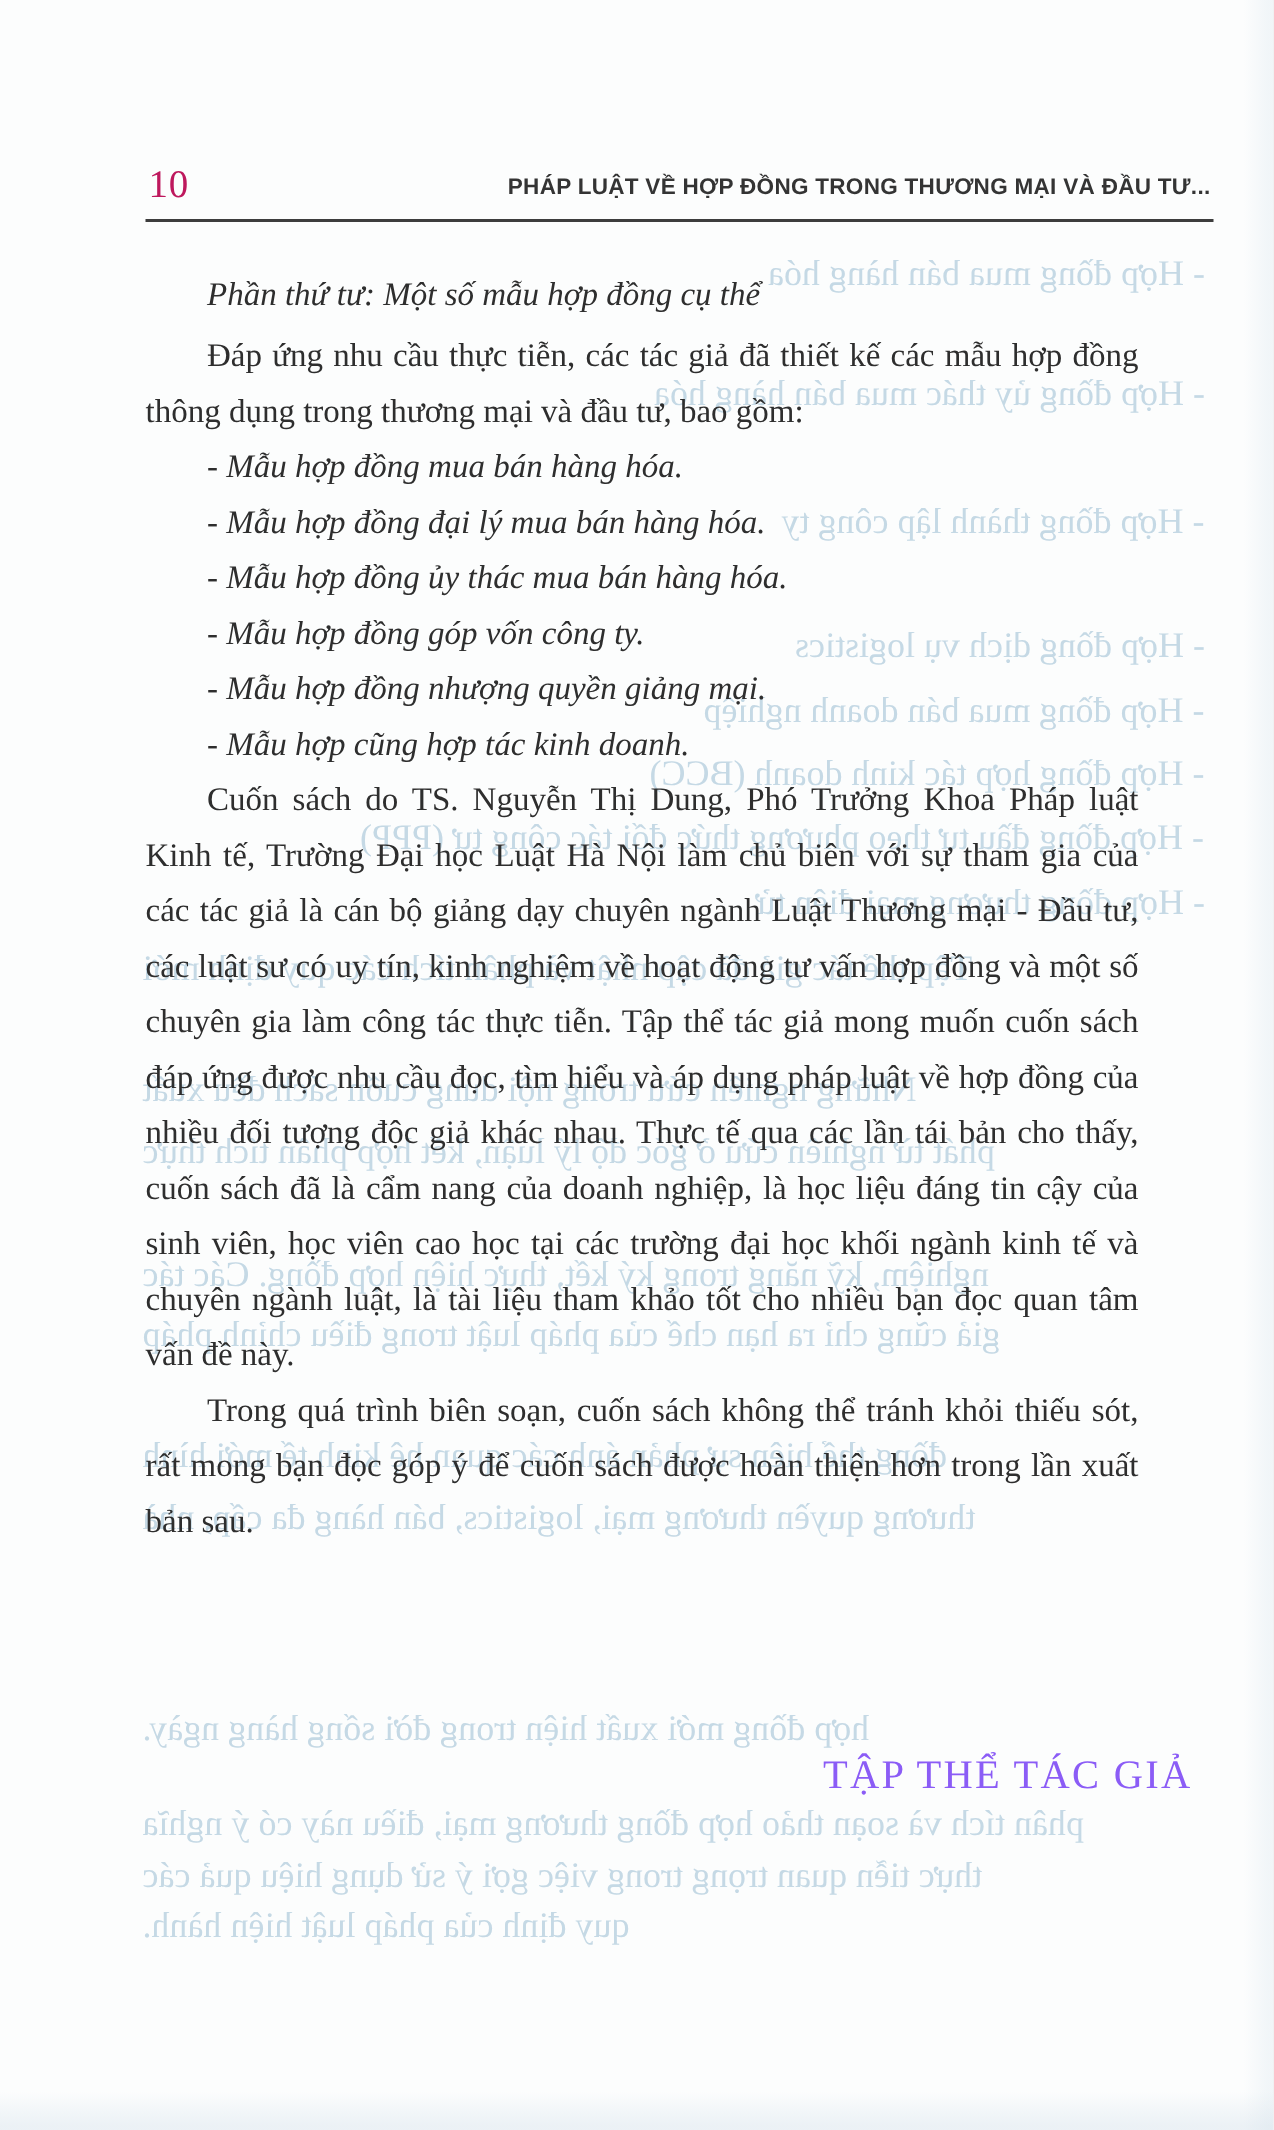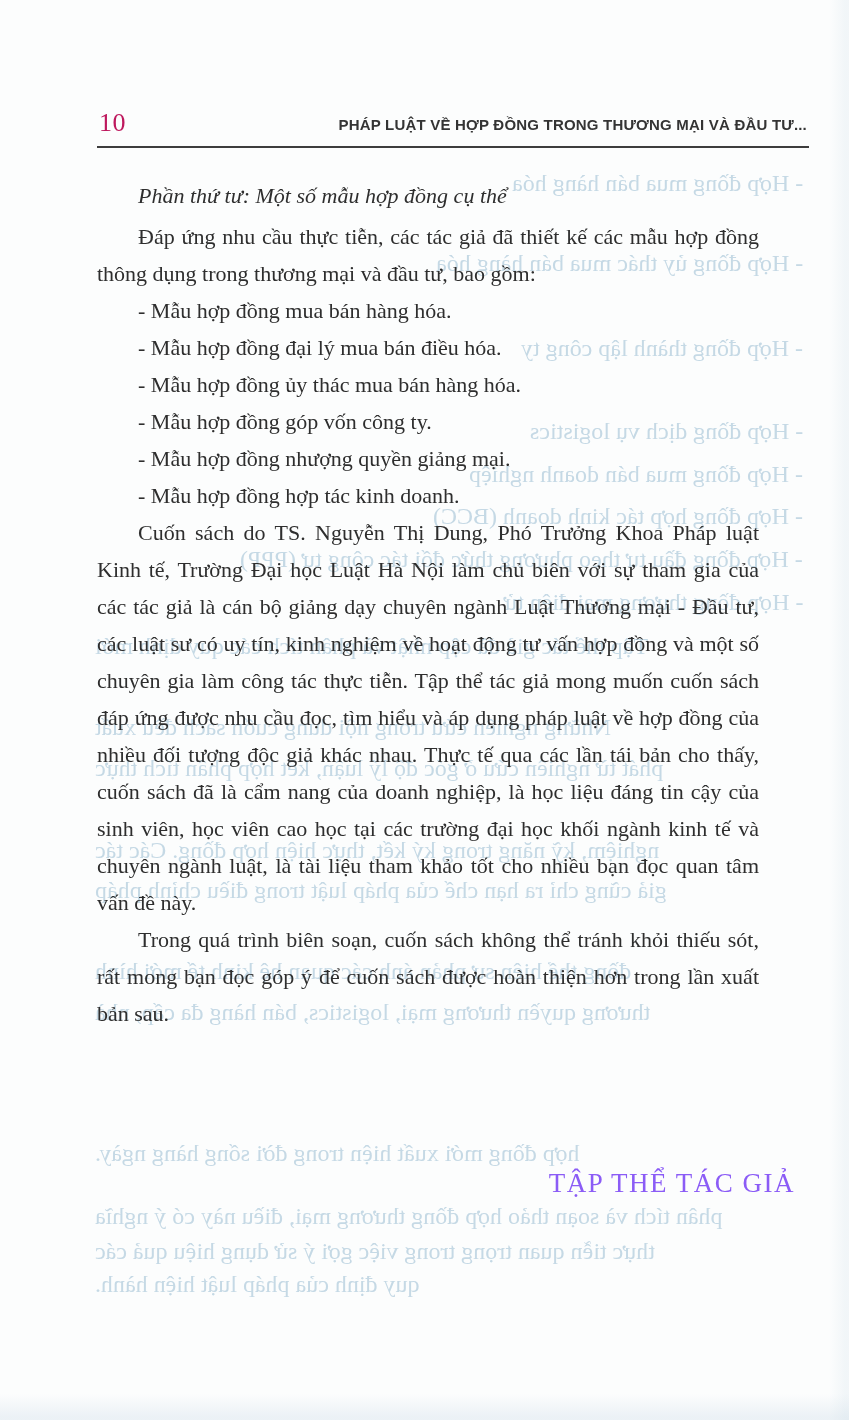--- a/index.html
+++ b/index.html
@@ -42,21 +42,21 @@
     text-align:justify;
   }
   .section-heading{
     font-style:italic;
     padding-left:41px;
     line-height:40px;
     margin:0 0 2px 0;
     text-align:left;
   }
   .para{margin:0;text-indent:41px;}
-  .contract-list{margin:0;padding:0;list-style:none;text-align:left;}
+  .contract-list{margin:0;padding:0;list-style:none;text-align:left;font-style:italic;}
   .contract-list li{padding-left:41px;line-height:37px;}
   .signature{
     position:absolute;right:54px;top:1168px;
     font-size:27px;letter-spacing:1.5px;
     color:#8b5cf6;white-space:nowrap;
   }
   
   .ghost{
     position:absolute;
     transform:scaleX(-1);
@@ -104,25 +104,25 @@
     <span class="page-num">10</span>
     <span class="running-title">PHÁP LUẬT VỀ HỢP ĐỒNG TRONG THƯƠNG MẠI VÀ ĐẦU TƯ...</span>
     <div class="header-rule"></div>
   </div>
 
   <div class="body-block">
     <p class="section-heading">Phần thứ tư: Một số mẫu hợp đồng cụ thể</p>
     <p class="para">Đáp ứng nhu cầu thực tiễn, các tác giả đã thiết kế các mẫu hợp đồng thông dụng trong thương mại và đầu tư, bao gồm:</p>
     <ul class="contract-list">
       <li>- Mẫu hợp đồng mua bán hàng hóa.</li>
-      <li>- Mẫu hợp đồng đại lý mua bán điều hóa.</li>
+      <li>- Mẫu hợp đồng đại lý mua bán hàng hóa.</li>
       <li>- Mẫu hợp đồng ủy thác mua bán hàng hóa.</li>
       <li>- Mẫu hợp đồng góp vốn công ty.</li>
       <li>- Mẫu hợp đồng nhượng quyền giảng mại.</li>
-      <li>- Mẫu hợp đồng hợp tác kinh doanh.</li>
+      <li>- Mẫu hợp cũng hợp tác kinh doanh.</li>
     </ul>
     <p class="para">Cuốn sách do TS. Nguyễn Thị Dung, Phó Trưởng Khoa Pháp luật Kinh tế, Trường Đại học Luật Hà Nội làm chủ biên với sự tham gia của các tác giả là cán bộ giảng dạy chuyên ngành Luật Thương mại - Đầu tư, các luật sư có uy tín, kinh nghiệm về hoạt động tư vấn hợp đồng và một số chuyên gia làm công tác thực tiễn. Tập thể tác giả mong muốn cuốn sách đáp ứng được nhu cầu đọc, tìm hiểu và áp dụng pháp luật về hợp đồng của nhiều đối tượng độc giả khác nhau. Thực tế qua các lần tái bản cho thấy, cuốn sách đã là cẩm nang của doanh nghiệp, là học liệu đáng tin cậy của sinh viên, học viên cao học tại các trường đại học khối ngành kinh tế và chuyên ngành luật, là tài liệu tham khảo tốt cho nhiều bạn đọc quan tâm vấn đề này.</p>
     <p class="para">Trong quá trình biên soạn, cuốn sách không thể tránh khỏi thiếu sót, rất mong bạn đọc góp ý để cuốn sách được hoàn thiện hơn trong lần xuất bản sau.</p>
   </div>
 
   <div class="signature">TẬP THỂ TÁC GIẢ</div>
 
 </div>
 
 </body></html>

